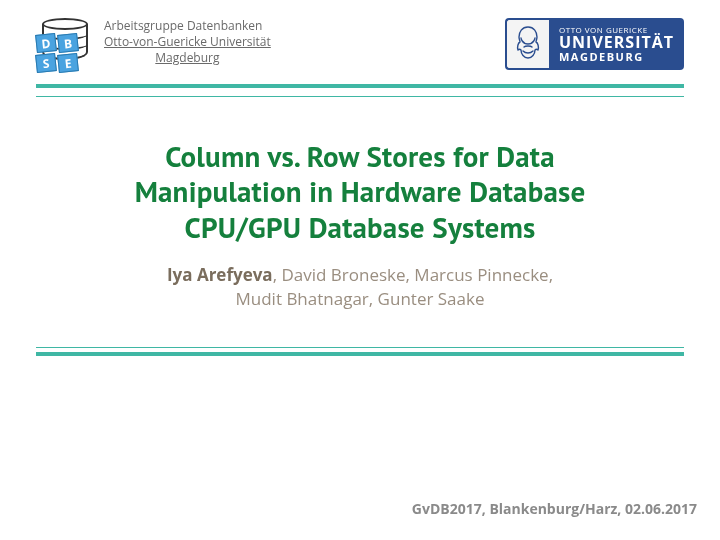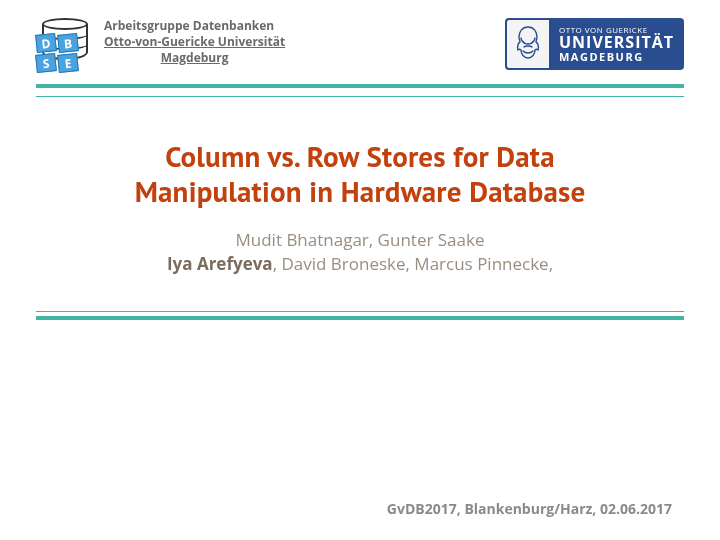--- a/index.html
+++ b/index.html
@@ -7,39 +7,39 @@
   .slide { width: 720px; height: 540px; position: relative; padding: 18px 36px 18px 36px; }
   .header { display: flex; justify-content: space-between; align-items: flex-start; margin-bottom: 14px; }
   .header-left { display: flex; align-items: flex-start; gap: 10px; }
   .db-logo { width: 58px; height: 52px; position: relative; }
   .cylinder { position: absolute; left: 6px; top: 0; width: 46px; height: 44px; }
   .cyl-top { width: 46px; height: 12px; border: 2px solid #333; border-radius: 50%; background: #fff; position: absolute; top: 0; }
   .cyl-body { width: 46px; height: 36px; border-left: 2px solid #333; border-right: 2px solid #333; border-bottom: 2px solid #333; border-radius: 0 0 23px 23px / 0 0 8px 8px; position: absolute; top: 6px; }
   .cyl-ring { width: 46px; height: 10px; border-bottom: 2px solid #333; border-radius: 0 0 23px 23px / 0 0 6px 6px; position: absolute; }
   .letters { position: absolute; left: 0; top: 16px; display: grid; grid-template-columns: 20px 20px; grid-template-rows: 18px 18px; gap: 2px; }
   .letter { width: 20px; height: 18px; background: #4aa3e0; color: #fff; font-weight: 700; font-size: 12px; display: flex; align-items: center; justify-content: center; border: 1px solid #2a7ab0; transform: rotate(-6deg); }
-  .affil { font-size: 12px; line-height: 1.35; color: #6a6a6a; font-weight: 700; }
+  .affil { font-size: 12px; line-height: 1.35; color: #6a6a6a; font-weight: 400; }
   .affil .uni { text-decoration: underline; text-align: center; }
   .header-right { display: flex; align-items: flex-end; }
   .ovgu-badge { display: flex; align-items: stretch; height: 52px; }
   .portrait { width: 44px; height: 52px; border: 2px solid #2a4d8f; border-right: none; border-radius: 4px 0 0 4px; background: #f4f4f4; display:flex; align-items:center; justify-content:center; }
   .portrait svg { width: 34px; height: 42px; }
   .ovgu-text { background: #2a4d8f; color: #fff; padding: 6px 10px 6px 10px; border-radius: 0 4px 4px 0; display:flex; flex-direction:column; justify-content:center; line-height:1.05; }
   .ovgu-text .l1 { font-size: 8px; letter-spacing: 0.5px; }
   .ovgu-text .l2 { font-size: 16px; font-weight: 700; letter-spacing: 1px; }
   .ovgu-text .l3 { font-size: 11px; font-weight: 700; letter-spacing: 1.5px; }
   .rule-thick { height: 4px; background: #3fb7a4; margin: 0 0 4px 0; }
   .rule-thin { height: 1px; background: #3fb7a4; margin: 0 0 0 0; }
   .rule-gap { height: 4px; }
   .title-block { text-align: center; margin-top: 42px; }
-  .title { font-size: 29px; font-weight: 700; color: #c2410c; line-height: 1.22; letter-spacing: 0.2px; font-family: "PT Sans", "Segoe UI", Arial, sans-serif; }
+  .title { font-size: 29px; font-weight: 700; color: #15803d; line-height: 1.22; letter-spacing: 0.2px; font-family: "PT Sans", "Segoe UI", Arial, sans-serif; }
   .authors { margin-top: 18px; font-size: 17px; color: #9a8e80; line-height: 1.4; }
   .authors .lead { font-weight: 700; color: #7a6d5d; }
   .rules-mid { margin: 36px 0 0 0; }
-  .footer { position: absolute; right: 48px; bottom: 22px; font-size: 14px; font-weight: 700; color: #8a8a8a; }
+  .footer { position: absolute; right: 23px; bottom: 22px; font-size: 14px; font-weight: 700; color: #8a8a8a; }
 </style>
 </head>
 <body>
 
 <div class="slide">
 
   <div class="header">
     <div class="header-left">
       <div class="db-logo">
         <div class="cylinder">
@@ -78,24 +78,25 @@
   </div>
 
   <div class="rule-thick"></div>
   <div class="rule-gap"></div>
   <div class="rule-thin"></div>
 
   <div class="title-block">
     <div class="title">
       <div>Column vs. Row Stores for Data</div>
       <div>Manipulation in Hardware Database</div>
+      <div>CPU/GPU Database Systems</div>
     </div>
     <div class="authors">
+      <div><span class="lead">Iya Arefyeva</span><span>, David Broneske, Marcus Pinnecke,</span></div>
       <div>Mudit Bhatnagar, Gunter Saake</div>
-      <div><span class="lead">Iya Arefyeva</span><span>, David Broneske, Marcus Pinnecke,</span></div>
     </div>
   </div>
 
   <div class="rules-mid">
     <div class="rule-thin"></div>
     <div class="rule-gap"></div>
     <div class="rule-thick"></div>
   </div>
 
   <div class="footer">GvDB2017, Blankenburg/Harz, 02.06.2017</div>

